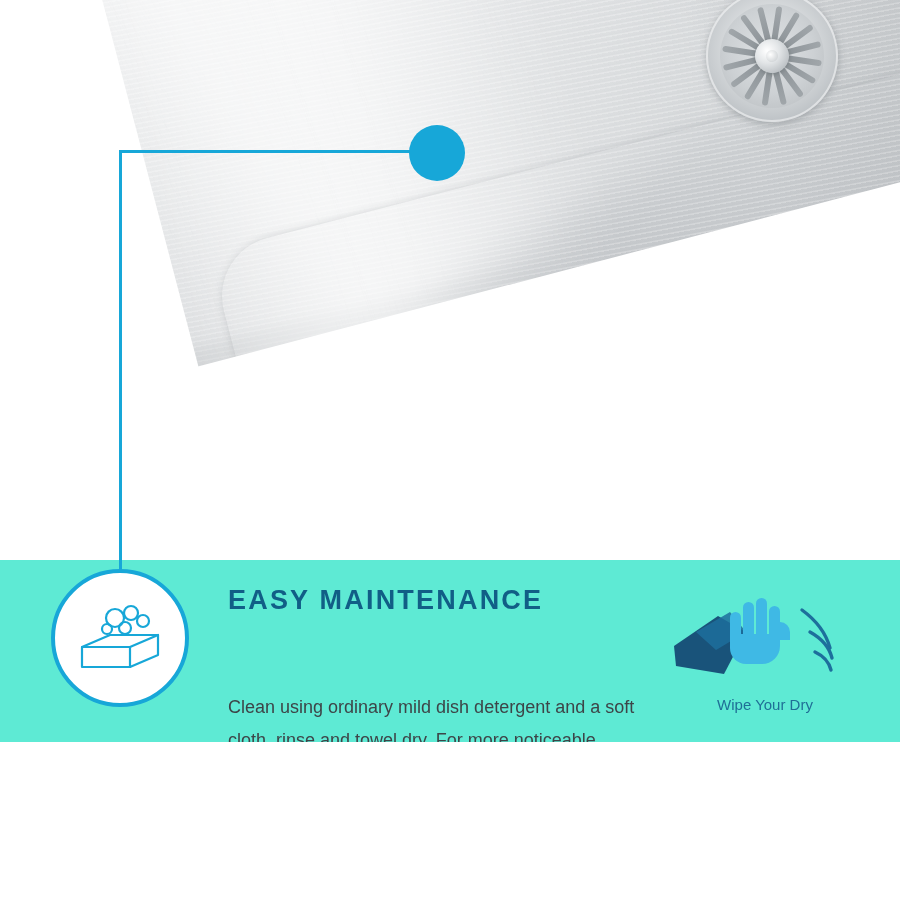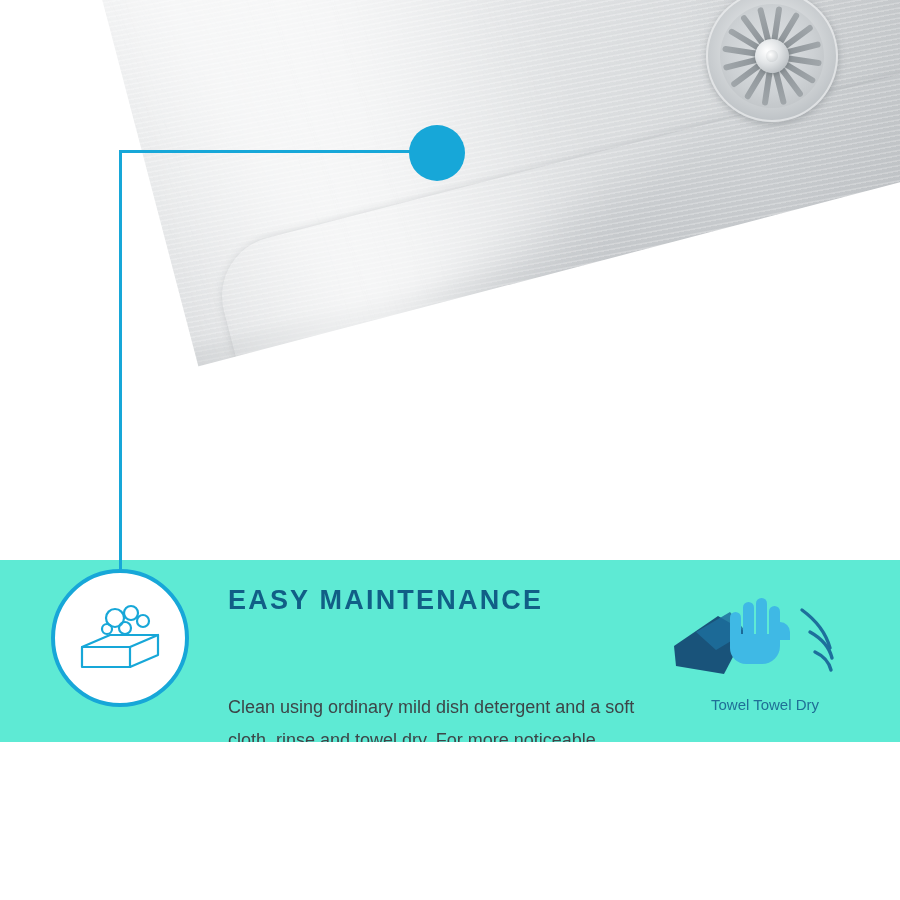--- a/index.html
+++ b/index.html
@@ -373,21 +373,21 @@
         <path d="M108 34 a10 10 0 0 1 10 10 v8 h-10 z"></path>
       </g>
 
       <g fill="none" stroke="#1d6f9c" stroke-width="3.4" stroke-linecap="round">
         <path d="M130 22 q22 16 28 38"></path>
         <path d="M138 44 q18 10 22 26"></path>
         <path d="M143 64 q13 6 16 18"></path>
       </g>
     </svg>
   </div>
-  <div class="wipe-caption">Towel Towel Dry</div>
+  <div class="wipe-caption">Wipe Your Dry</div>
 
   <div class="logo">
     <svg width="200" height="54" viewBox="0 0 200 54">
       <text class="logo-text" x="0" y="40">ELKAY</text>
       <line x1="2" y1="47" x2="172" y2="47" stroke="#1b4f74" stroke-width="4"></line>
       <circle cx="183" cy="36" r="7" fill="none" stroke="#1b4f74" stroke-width="1.6"></circle>
       <text x="179.5" y="40" font-family="Liberation Sans, sans-serif" font-size="9" fill="#1b4f74">R</text>
     </svg>
   </div>
 

